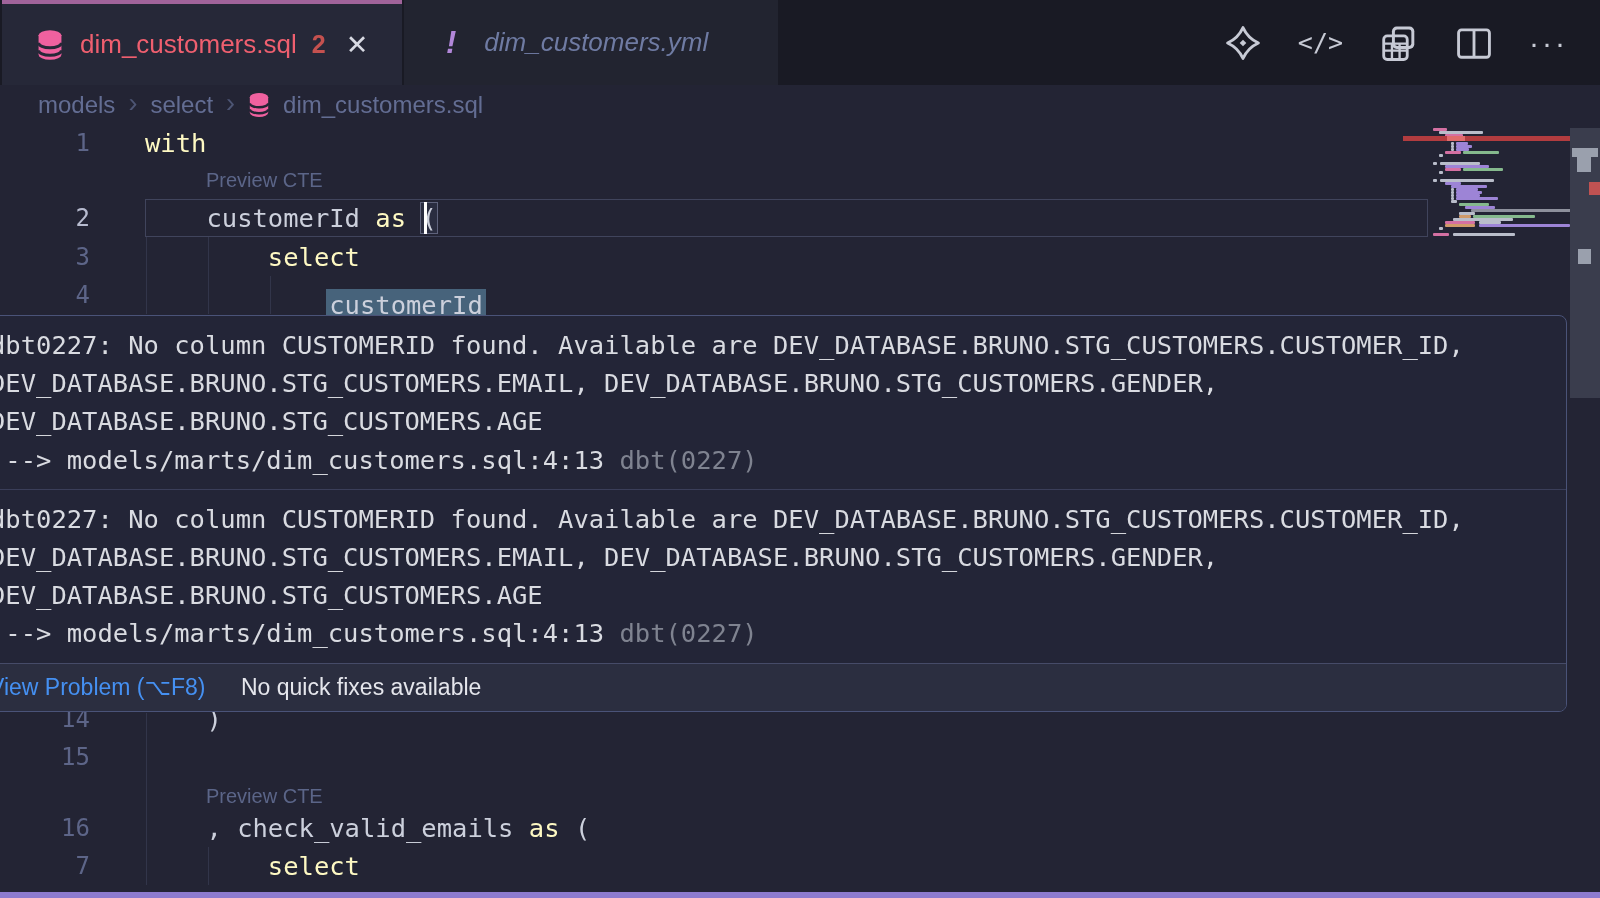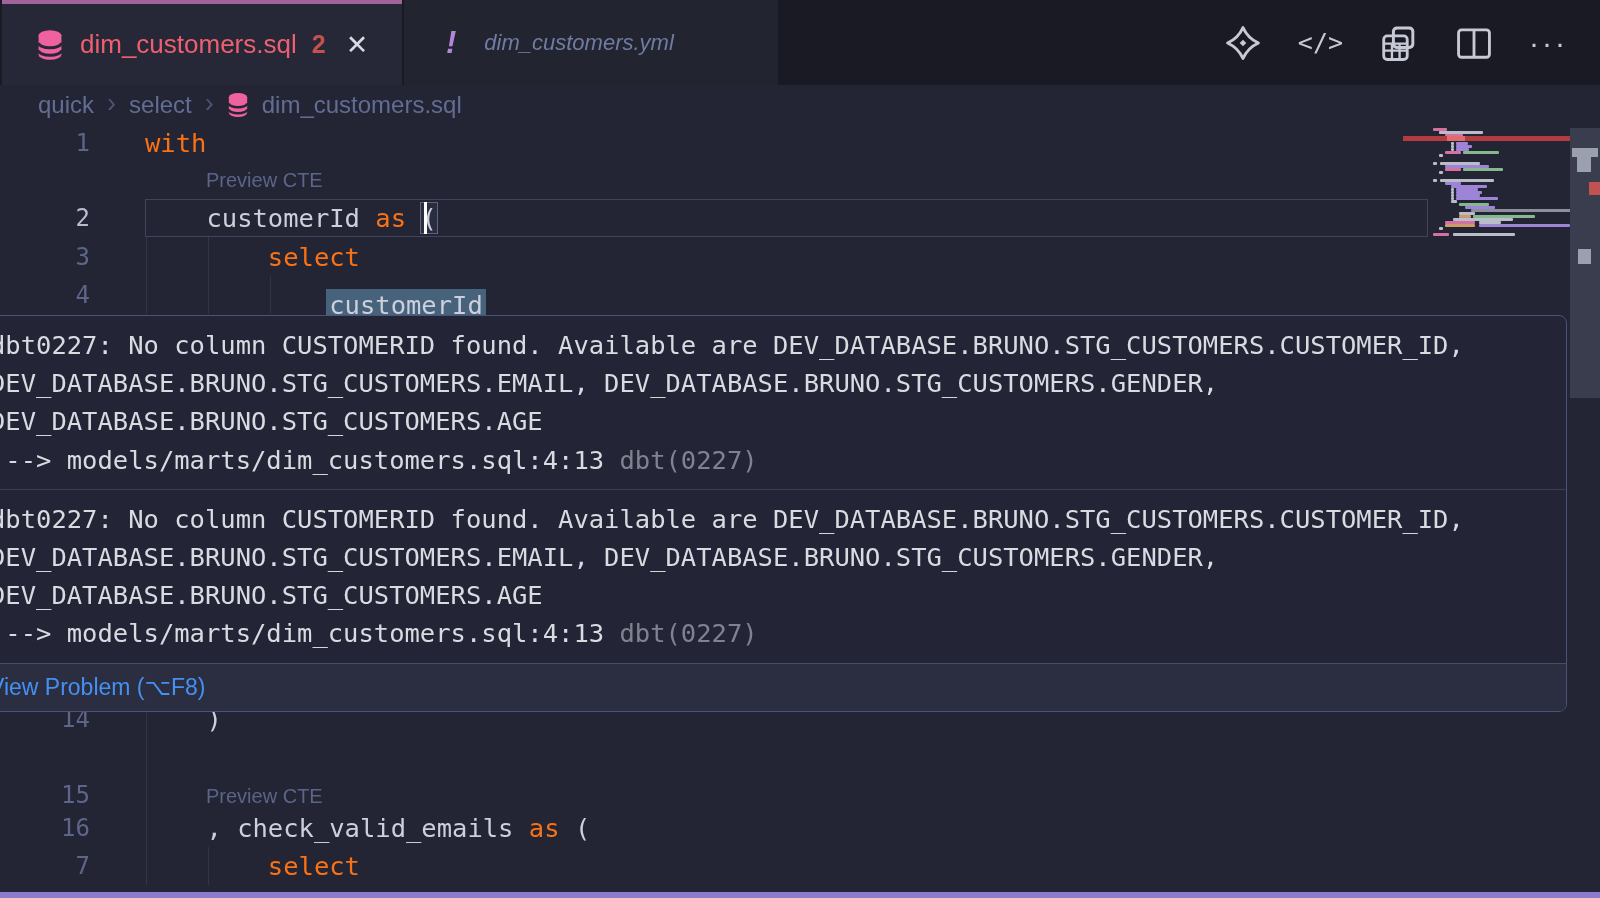--- a/index.html
+++ b/index.html
@@ -7,37 +7,37 @@
        font-family:"Liberation Sans",sans-serif;}
   
   #tabbar{position:absolute;left:0;top:0;width:1600px;height:85px;background:#191a24;}
   .tab{position:absolute;top:0;height:85px;display:flex;align-items:center;box-sizing:border-box;}
   #tab-active{left:2px;width:400px;background:#262838;border-top:4px solid #a0639a;padding-left:34px;}
   #tab-active .tab-label{color:#ef5f6f;font-size:26px;margin-left:16px;}
   #tab-active .tab-badge{color:#c4514f;font-size:25px;margin-left:15px;font-weight:600;}
   #tab-active .tab-close{color:#d8dae3;font-size:27px;margin-left:20px;cursor:pointer;}
   #tab-yml{left:404px;width:374px;background:#222430;padding-left:42px;}
   #tab-yml .warn-mark{color:#b287d9;font-size:31px;font-weight:700;font-style:italic;}
-  #tab-yml .tab-label{color:#6f7ba3;font-size:22px;font-style:italic;margin-left:28px;}
+  #tab-yml .tab-label{color:#6f7ba3;font-size:26px;font-style:italic;margin-left:28px;}
   #editor-actions{position:absolute;right:32px;top:0;height:85px;display:flex;align-items:center;gap:36px;color:#c7cad5;}
   .act{display:flex;align-items:center;justify-content:center;cursor:pointer;}
   .code-glyph{font-family:"DejaVu Sans Mono",monospace;font-size:25px;color:#c7cad5;}
   .more-glyph{font-size:30px;letter-spacing:3px;color:#c7cad5;}
   
   #breadcrumb{position:absolute;left:38px;top:85px;height:40px;display:flex;align-items:center;gap:13px;
               font-size:24px;color:#636d93;}
   .crumb{cursor:pointer;}
   .chev{color:#4d5574;font-size:27px;line-height:1;padding-bottom:4px;}
   
   .gutter-num{position:absolute;left:0;width:90px;text-align:right;
               font-family:"DejaVu Sans Mono",monospace;font-size:24px;color:#5d6588;}
   .gutter-num.cur{color:#b7bbcf;}
   .code-line{position:absolute;left:145px;white-space:pre;
              font-family:"DejaVu Sans Mono",monospace;font-size:25.5px;color:#ccd0dc;}
-  .tok-kw{color:#f97316;text-align:right;}
+  .tok-kw{color:#fef9c3;text-align:right;}
   .tok-fg{color:#ccd0dc;}
   .codelens{position:absolute;left:206px;font-size:20px;color:#5b6588;cursor:pointer;}
   .word-error{background:#47637b;padding:1px 3px;margin:0 -3px;
               text-decoration:underline wavy #e5534f 2.5px;text-underline-offset:7px;}
   .bracket-box{outline:1px solid #5f637c;background:#2a2d40;}
   #cursor{position:absolute;left:424px;top:202px;width:3px;height:32px;background:#ffffff;}
   #current-line-box{position:absolute;left:145px;top:199px;width:1283px;height:38px;
                     border:1.5px solid #40445c;box-sizing:border-box;}
   .indent-guide{position:absolute;width:1px;background:#32354a;}
   
@@ -104,21 +104,21 @@
         <svg width="38" height="38" viewBox="0 0 32 32">
           <rect x="3" y="5" width="26" height="23" rx="2.5" fill="none" stroke="#c7cad5" stroke-width="2.4"></rect>
           <path d="M16 5 v23" stroke="#c7cad5" stroke-width="2.4"></path>
         </svg>
       </span>
       <span class="act more-glyph">···</span>
     </div>
   </div>
 
   <div id="breadcrumb">
-    <span class="crumb">quick</span>
+    <span class="crumb">models</span>
     <span class="chev">›</span>
     <span class="crumb">select</span>
     <span class="chev">›</span>
     <svg width="22" height="26" viewBox="0 0 24 28">
       <ellipse cx="12" cy="5.5" rx="10" ry="4.5" fill="#f0619f"></ellipse>
       <path d="M2 5.5 v17 a10 4.5 0 0 0 20 0 v-17 Z" fill="#f0619f"></path>
       <path d="M2 12 a10 4.5 0 0 0 20 0" fill="none" stroke="#232434" stroke-width="2.6"></path>
       <path d="M2 18.5 a10 4.5 0 0 0 20 0" fill="none" stroke="#232434" stroke-width="2.6"></path>
     </svg>
     <span class="crumb">dim_customers.sql</span>
@@ -129,21 +129,21 @@
       <div class="code-line" style="top: 124px; height: 38.5px; line-height: 38.5px;"><span class="tok-kw">with</span></div>
       <div class="codelens" style="top: 168.5px;">Preview CTE</div>
       <div class="gutter-num cur" style="top: 199px; height: 38.5px; line-height: 38.5px;">2</div>
       <div class="code-line" style="top: 199px; height: 38.5px; line-height: 38.5px;">    <span class="tok-fg">customerId </span><span class="tok-kw">as</span><span class="tok-fg"> </span><span class="tok-fg bracket-box">(</span></div>
       <div class="gutter-num" style="top: 237.5px; height: 38.5px; line-height: 38.5px;">3</div>
       <div class="code-line" style="top: 237.5px; height: 38.5px; line-height: 38.5px;">        <span class="tok-kw">select</span></div>
       <div class="gutter-num" style="top: 276px; height: 38.5px; line-height: 38.5px;">4</div>
       <div class="code-line" style="top: 276px; height: 38.5px; line-height: 38.5px; margin-top: 10px;">            <span class="tok-fg word-error">customerId</span></div>
       <div class="gutter-num" style="top: 699.5px; height: 38.5px; line-height: 38.5px;">14</div>
       <div class="code-line" style="top: 699.5px; height: 38.5px; line-height: 38.5px;">    <span class="tok-fg">)</span></div>
-      <div class="gutter-num" style="top: 776px; height: 38.5px; line-height: 38.5px;">15</div>
+      <div class="gutter-num" style="top: 738px; height: 38.5px; line-height: 38.5px;">15</div>
       <div class="code-line" style="top: 738px; height: 38.5px; line-height: 38.5px;"></div>
       <div class="codelens" style="top: 784.5px;">Preview CTE</div>
       <div class="gutter-num" style="top: 808.5px; height: 38.5px; line-height: 38.5px;">16</div>
       <div class="code-line" style="top: 808.5px; height: 38.5px; line-height: 38.5px;">    <span class="tok-fg">, check_valid_emails </span><span class="tok-kw">as</span><span class="tok-fg"> (</span></div>
       <div class="gutter-num" style="top: 847px; height: 38.5px; line-height: 38.5px;">7</div>
       <div class="code-line" style="top: 847px; height: 38.5px; line-height: 38.5px;">        <span class="tok-kw">select</span></div>
     </div>
 
   <div class="indent-guide" style="left:146px;top:237px;height:77px;"></div>
   <div class="indent-guide" style="left:208px;top:237px;height:77px;"></div>
@@ -218,17 +218,18 @@
       </div>
     <div class="hov-sep"></div>
     <div class="hov-block" id="hov-block-1">
         <div class="hov-line">dbt0227: No column CUSTOMERID found. Available are DEV_DATABASE.BRUNO.STG_CUSTOMERS.CUSTOMER_ID,</div>
         <div class="hov-line">DEV_DATABASE.BRUNO.STG_CUSTOMERS.EMAIL, DEV_DATABASE.BRUNO.STG_CUSTOMERS.GENDER,</div>
         <div class="hov-line">DEV_DATABASE.BRUNO.STG_CUSTOMERS.AGE</div>
         <div class="hov-line"><span> --&gt; models/marts/dim_customers.sql:4:13 </span><span class="hov-code">dbt(0227)</span></div>
       </div>
     <div id="hover-footer">
       <span id="view-problem">View Problem (⌥F8)</span>
+      <span id="no-fixes">No quick fixes available</span>
     </div>
   </div>
 
   <div id="bottom-border"></div>
 </div>
 
 </body></html>

